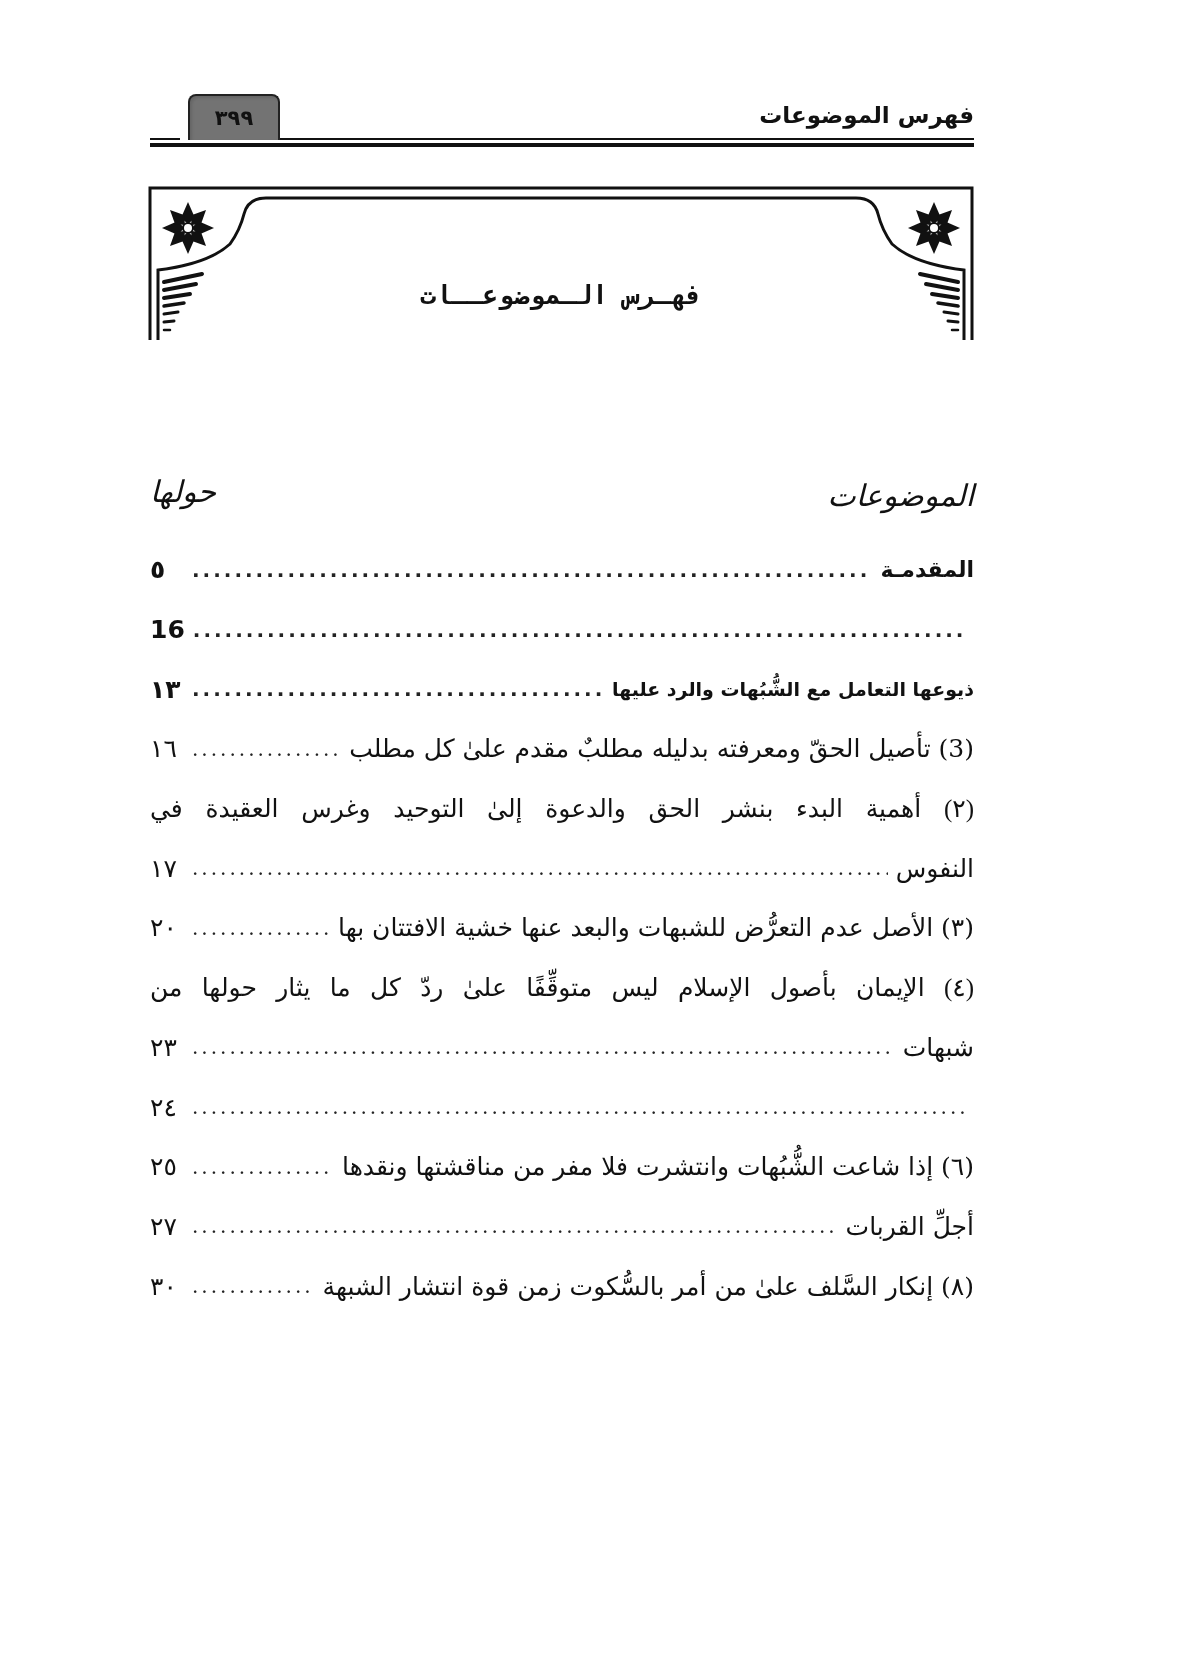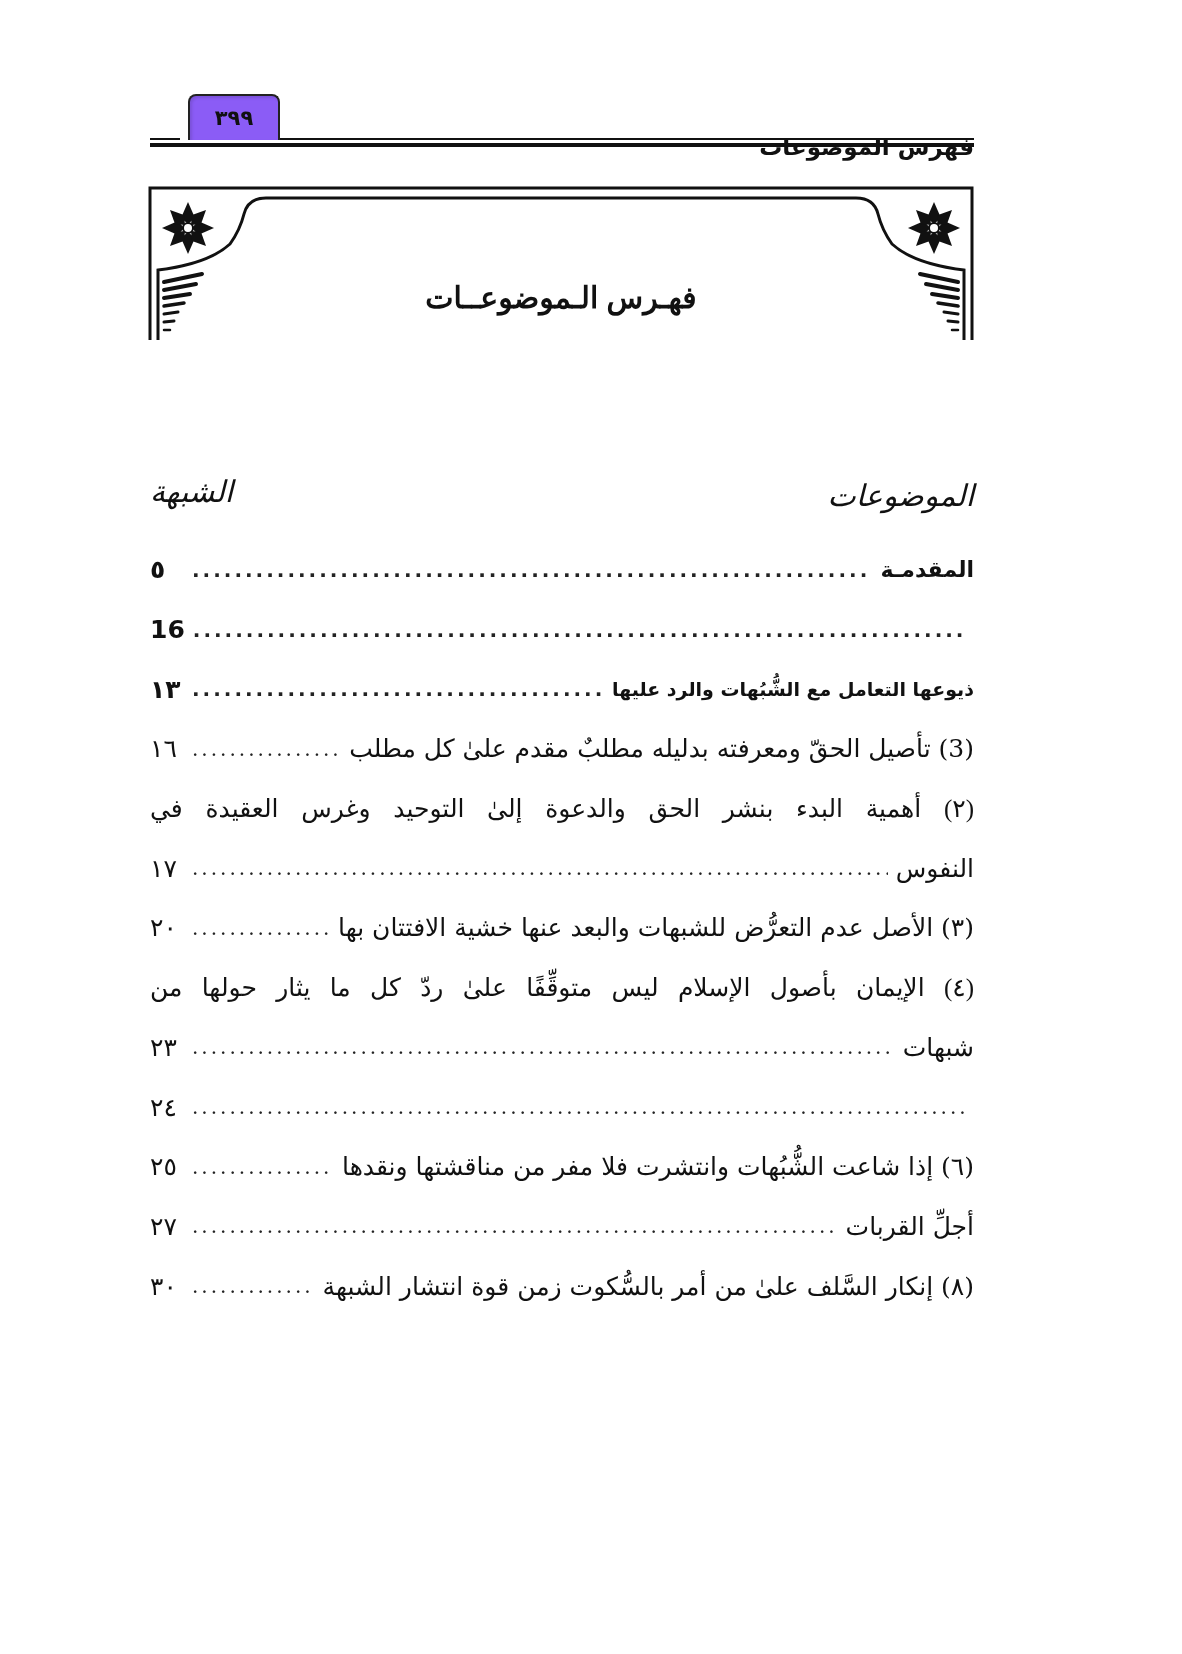--- a/index.html
+++ b/index.html
@@ -24,32 +24,31 @@
       height: 60px;
     }
     .header-title {
       position: absolute;
       right: 0;
       top: 14px;
       font-family: "DejaVu Sans", "Liberation Sans", sans-serif;
       font-size: 23px;
       font-weight: bold;
       letter-spacing: 0.5px;
-      margin-top: 32px;
     }
     .page-number-box {
       position: absolute;
       left: 38px;
       top: 6px;
       width: 88px;
       height: 44px;
       border: 2px solid #222;
       border-bottom: none;
       border-radius: 8px 8px 0 0;
-      background: #8b5cf6;
+      background: #737373;
       box-shadow: inset 2px 2px 3px rgba(0,0,0,0.12);
       display: flex;
       align-items: center;
       justify-content: center;
       font-family: "DejaVu Sans", "Liberation Sans", sans-serif;
       font-weight: bold;
       font-size: 21px;
     }
     .header-rule {
       position: absolute;
@@ -76,23 +75,23 @@
       width: 826px;
       height: 156px;
     }
     .title-frame svg { position: absolute; left: 0; top: 0; }
     .frame-title {
       position: absolute;
       left: 0;
       right: 0;
       top: 96px;
       text-align: center;
-      font-family: Liberation Sans, sans-serif;
-      font-weight: bold;
-      font-size: 30px;
+      font-family: Liberation Mono, monospace;
+      font-weight: bold;
+      font-size: 26px;
       letter-spacing: 2px;
     }
 
     
     .column-headers {
       position: absolute;
       left: 150px;
       top: 474px;
       width: 824px;
       height: 50px;
@@ -218,21 +217,21 @@
       <line x1="810" y1="130" x2="796" y2="128" stroke-width="3"></line>
       <line x1="810" y1="138" x2="800" y2="137" stroke-width="3"></line>
       <line x1="810" y1="146" x2="804" y2="146" stroke-width="2.5"></line>
     </g>
   </svg>
   <div class="frame-title">فهـرس الـموضوعــات</div>
 </div>
 
 <div class="column-headers">
   <div class="col-topics">الموضوعات</div>
-  <div class="col-page">الشبهة</div>
+  <div class="col-page">حولها</div>
 </div>
 
 <div class="toc">
   <div class="toc-line bold">
     <span class="txt">المقدمـة</span>
     <span class="dots">........................................................................................................................................................</span>
     <span class="pg">٥</span>
   </div>
   <div class="toc-line bold">
     <span class="dots">........................................................................................................................................................</span>

